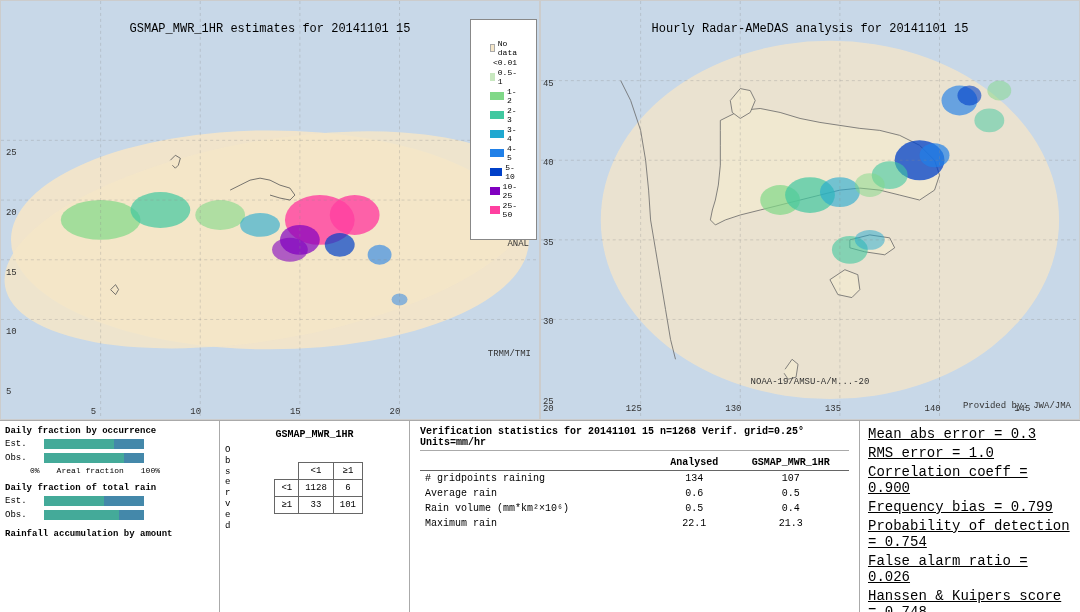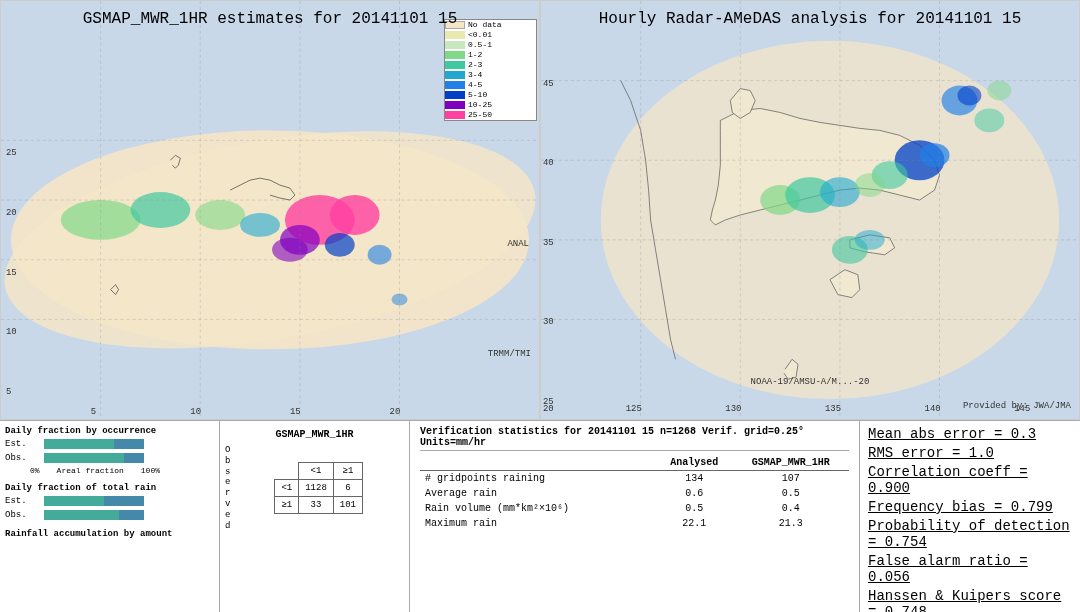--- a/index.html
+++ b/index.html
@@ -30,24 +30,24 @@
     .map-panel {
       flex: 1;
       position: relative;
       border: 1px solid #ccc;
       overflow: hidden;
       background: #fff;
     }
 
     .map-title {
       text-align: center;
-      font-size: 16px;
+      font-size: 12px;
       padding: 3px 0;
       position: absolute;
-      top: 6px;
+      top: 18px;
       width: 100%;
       z-index: 10;
     }
 
     
     .left-map {
       background: #f5e6c8;
       position: relative;
     }
 
@@ -231,24 +231,24 @@
       width: 90px;
       height: 80px;
       border: 1px solid #888;
       background: #fff;
     }
 
     .legend-box {
       position: absolute;
       top: 18px;
       right: 2px;
-      width: 93px;
+      width: 67px;
       background: #fff;
       border: 1px solid #888;
-      padding: 0;
+      padding: 19px;
       font-size: 8px;
     }
 
     .legend-row {
       display: flex;
       align-items: center;
       margin-bottom: 1px;
     }
 
     .legend-color {
@@ -577,19 +577,19 @@
           </tbody>
       </table>
     </div>
 
     <div class="scores-panel">
     <div class="score-row">Mean abs error = 0.3</div>
         <div class="score-row">RMS error = 1.0</div>
         <div class="score-row">Correlation coeff = 0.900</div>
         <div class="score-row">Frequency bias = 0.799</div>
         <div class="score-row">Probability of detection = 0.754</div>
-        <div class="score-row">False alarm ratio = 0.056</div>
+        <div class="score-row">False alarm ratio = 0.026</div>
         <div class="score-row">Hanssen &amp; Kuipers score = 0.748</div>
         <div class="score-row">Equitable threat score = 0.697</div>
       </div>
 
   </div>
 </div>
 
 </body></html>

